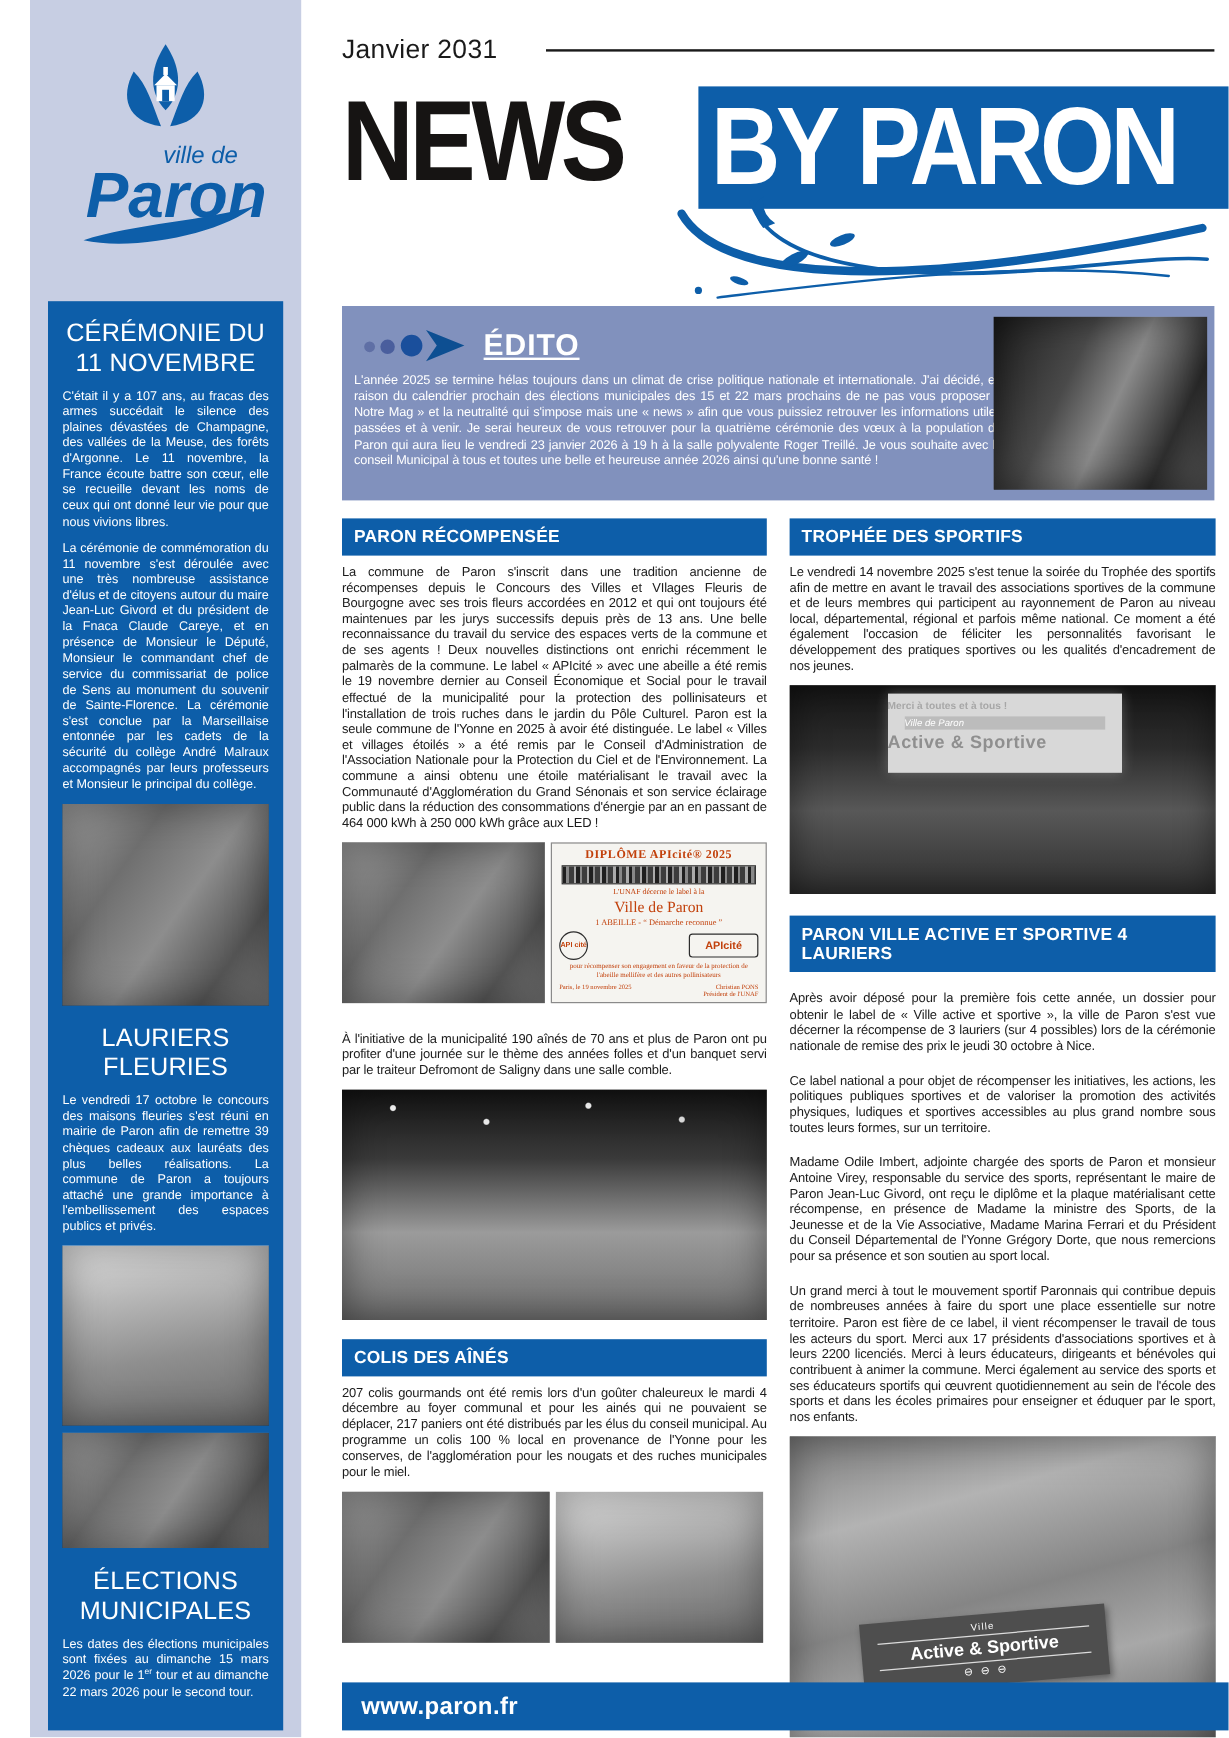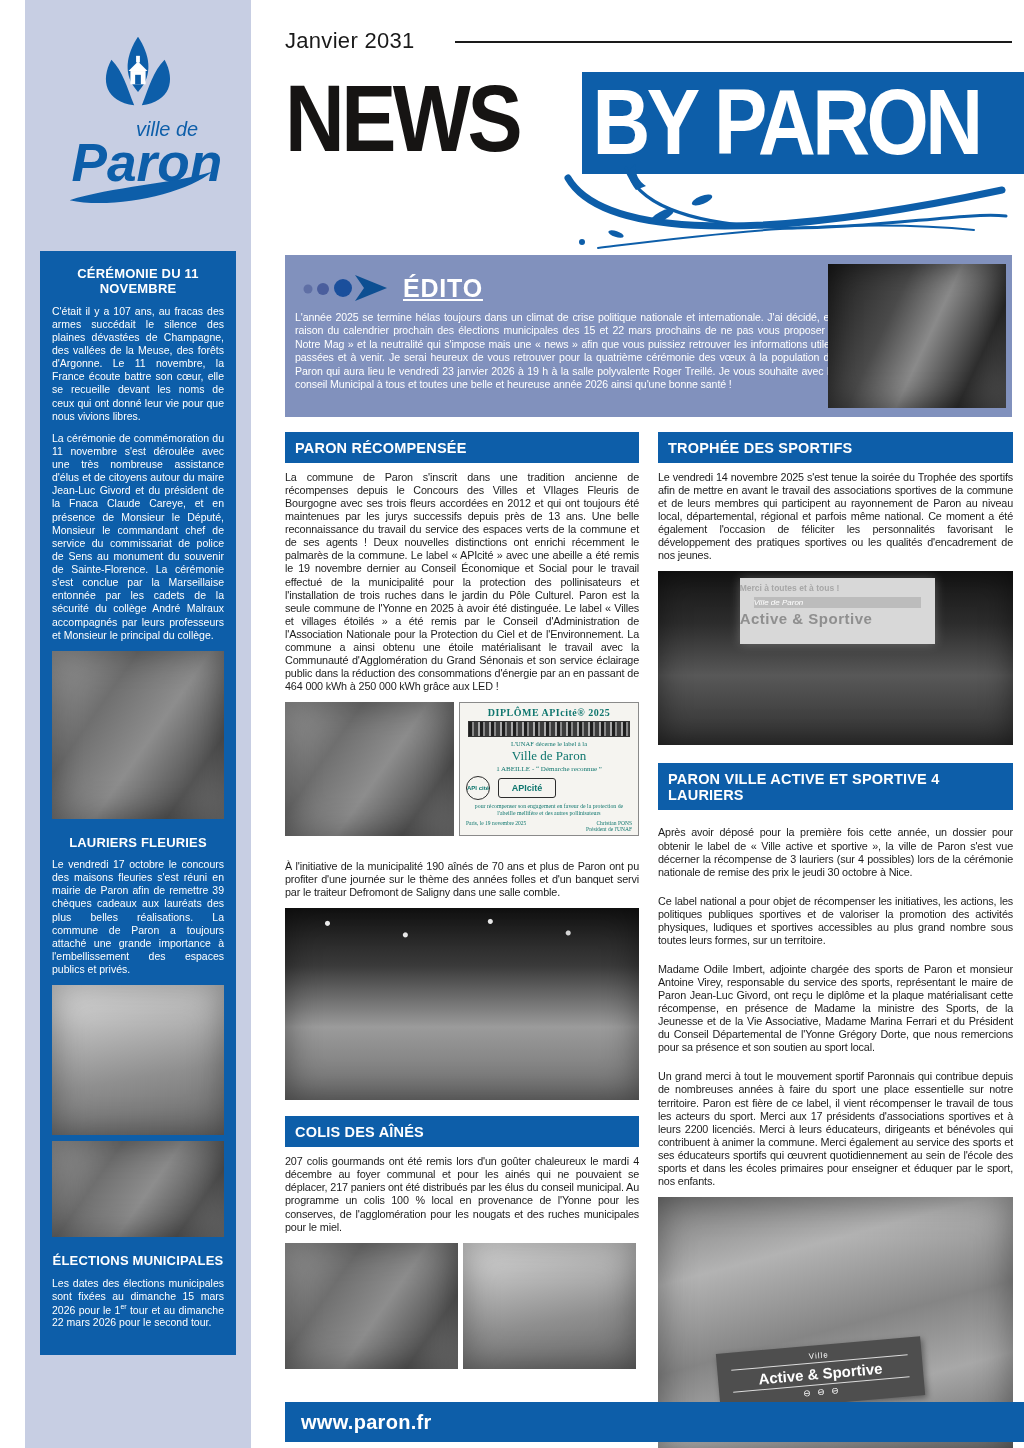--- a/index.html
+++ b/index.html
@@ -10,21 +10,21 @@
   }
   *{margin:0;padding:0;box-sizing:border-box;}
   html,body{background:#fff;}
   body{font-family:"Liberation Sans",sans-serif;color:var(--ink);}
   .page{position:relative;width:1024px;height:1448px;background:#fff;overflow:hidden;}
 
   
   .sidebar{position:absolute;left:25px;top:0;width:226px;height:1448px;background:var(--periwinkle);}
   .logo{display:block;margin:26px auto 0;width:190px;height:205px;}
   .side-card{margin:20px 15px 0;background:var(--blue);color:#fff;padding:13px 12px 16px;}
-  .side-card h2{font-size:13px;font-weight:bold;text-align:center;line-height:1.18;margin:2px 0 8px;letter-spacing:.2px;}
+  .side-card h2{font-size:21px;font-weight:normal;text-align:center;line-height:1.18;margin:2px 0 8px;letter-spacing:.2px;}
   .side-card h2.mt{margin-top:16px;}
   .side-card p{font-size:10.5px;line-height:1.25;text-align:justify;margin-bottom:9px;}
   .sphoto{width:100%;border:0;margin:6px 0 4px;}
   .ph{background:linear-gradient(125deg,#9e9e9e 0%,#6f6f6f 30%,#8d8d8d 55%,#555 80%,#7c7c7c 100%);box-shadow:inset 0 0 34px rgba(0,0,0,.38);position:relative;overflow:hidden;}
   .ph-light{background:linear-gradient(170deg,#e3e3e3 0%,#b9b9b9 28%,#8f8f8f 60%,#6a6a6a 100%);}
 
   
   .date-row{position:absolute;left:285px;top:28px;width:727px;display:flex;align-items:center;}
   .date-row .date{font-size:22px;color:#1a1a1a;letter-spacing:.3px;}
   .date-row .rule{flex:1;height:2px;background:#1a1a1a;margin-left:40px;margin-top:2px;}
@@ -66,27 +66,27 @@
   .screen .s1{font-size:8.5px;color:#a7a7a7;font-weight:bold;padding-top:5px;}
   .screen .s2{font-size:8px;color:#fff;background:#bcbcbc;font-style:italic;margin:4px 14px 0;padding:1px 0;}
   .screen .s3{font-size:15px;color:#8f8f8f;font-weight:bold;letter-spacing:.5px;margin-top:2px;}
   .lauriers-photo{width:100%;height:262px;background:linear-gradient(165deg,#7d7d7d 0%,#b3b3b3 25%,#858585 50%,#a8a8a8 70%,#5f5f5f 100%);box-shadow:inset 0 0 36px rgba(0,0,0,.42);position:relative;overflow:hidden;}
   .sign{position:absolute;left:17%;bottom:21%;width:205px;background:#4e4e4e;color:#fff;text-align:center;padding:6px 8px 7px;transform:rotate(-5deg);box-shadow:2px 3px 6px rgba(0,0,0,.4);}
   .sign .g1{font-size:8px;letter-spacing:1px;}
   .sign .g2{font-size:15px;font-weight:bold;border-top:1px solid #dcdcdc;border-bottom:1px solid #dcdcdc;padding:2px 0;margin:2px 6px;}
   .sign .g3{font-size:9px;letter-spacing:2px;}
 
   
-  .diploma{width:182px;height:134px;background:#f5f4f0;border:1px solid #8a8a8a;font-family:"Liberation Serif",serif;color:#0f766e;text-align:center;padding:4px 6px;position:relative;}
+  .diploma{width:182px;height:134px;background:#f5f4f0;border:1px solid #8a8a8a;font-family:"Liberation Serif",serif;color:#c2410c;text-align:center;padding:4px 6px;position:relative;}
   .diploma .d-title{font-size:10px;font-weight:bold;letter-spacing:.5px;}
   .diploma .bees{height:16px;margin:3px 2px;background:repeating-linear-gradient(90deg,#1f1f1f 0 3px,#888 3px 5px,#3c3c3c 5px 9px,#aaa 9px 11px);border:1px solid #333;}
   .diploma .d1{font-size:6.5px;}
   .diploma .d-name{font-size:13px;margin-top:1px;}
   .diploma .d2{font-size:7px;margin-top:1px;}
-  .d-logos{display:flex;justify-content:flex-start;align-items:center;gap:8px;margin-top:3px;}
+  .d-logos{display:flex;justify-content:space-between;align-items:center;gap:8px;margin-top:3px;}
   .d-circle{width:24px;height:24px;border:1.5px solid #2c2c2c;border-radius:50%;font-size:6px;font-weight:bold;line-height:1;display:flex;align-items:center;justify-content:center;font-family:"Liberation Sans",sans-serif;}
   .d-rect{width:58px;height:20px;border:1.5px solid #2c2c2c;border-radius:3px;font-size:9px;font-weight:bold;display:flex;align-items:center;justify-content:center;font-family:"Liberation Sans",sans-serif;}
   .diploma .d3{font-size:5.8px;margin-top:3px;line-height:1.25;}
   .d-foot{position:absolute;left:6px;right:6px;bottom:3px;display:flex;justify-content:space-between;font-size:5.5px;}
   .d-foot .signer{text-align:right;}
 
   
   .footer{position:absolute;left:285px;right:0;top:1402px;height:40px;background:var(--blue);}
   .footer a{display:inline-block;color:#fff;font-size:20px;font-weight:bold;line-height:40px;padding-left:16px;text-decoration:none;letter-spacing:.3px;}
   sup{font-size:7px;}

